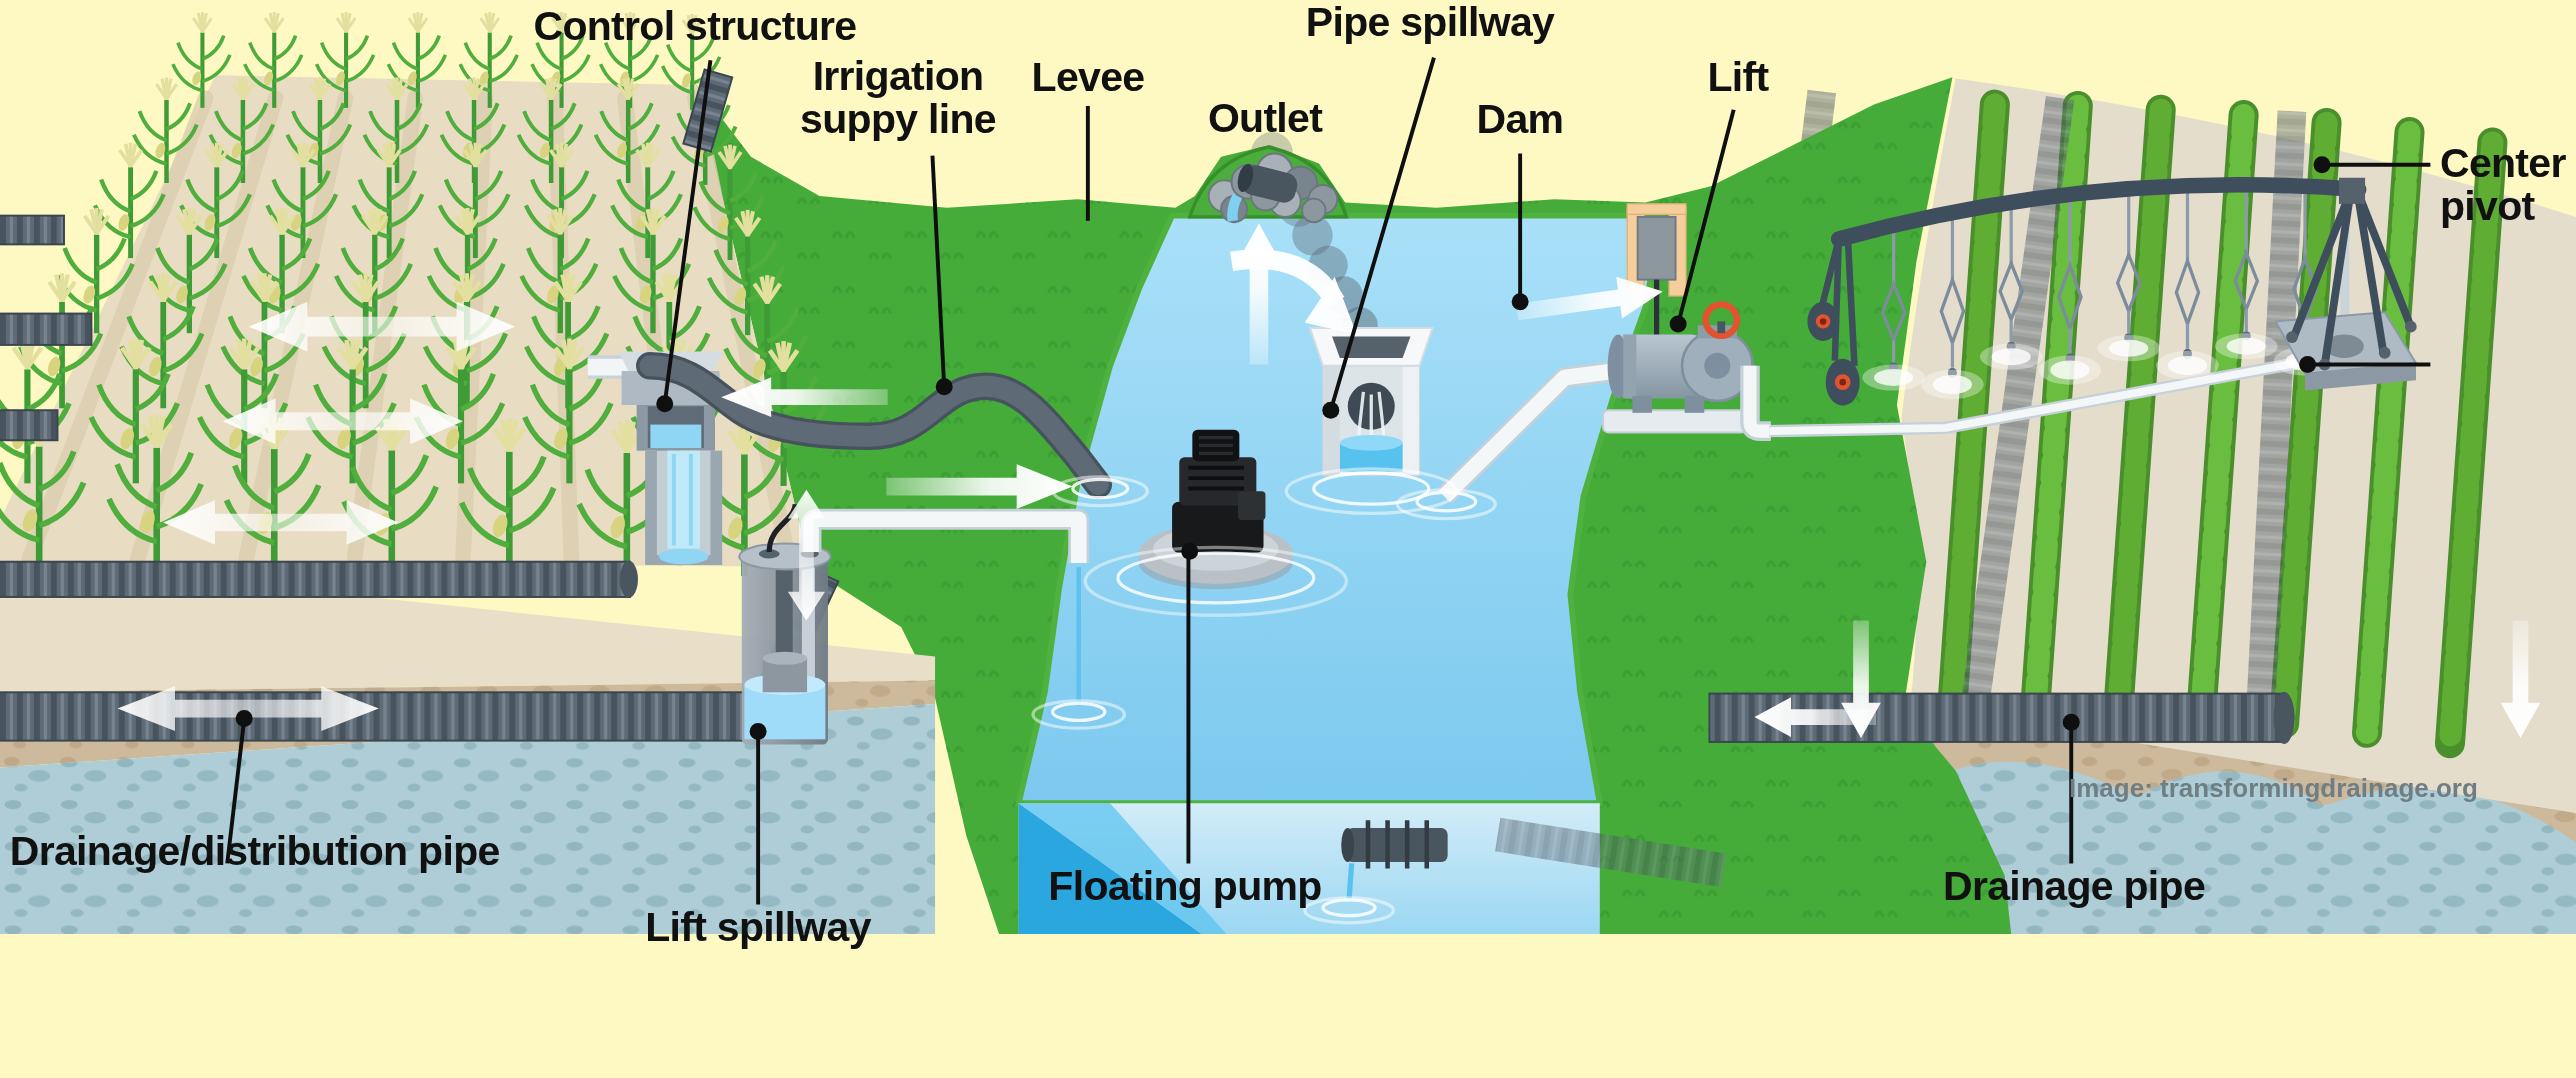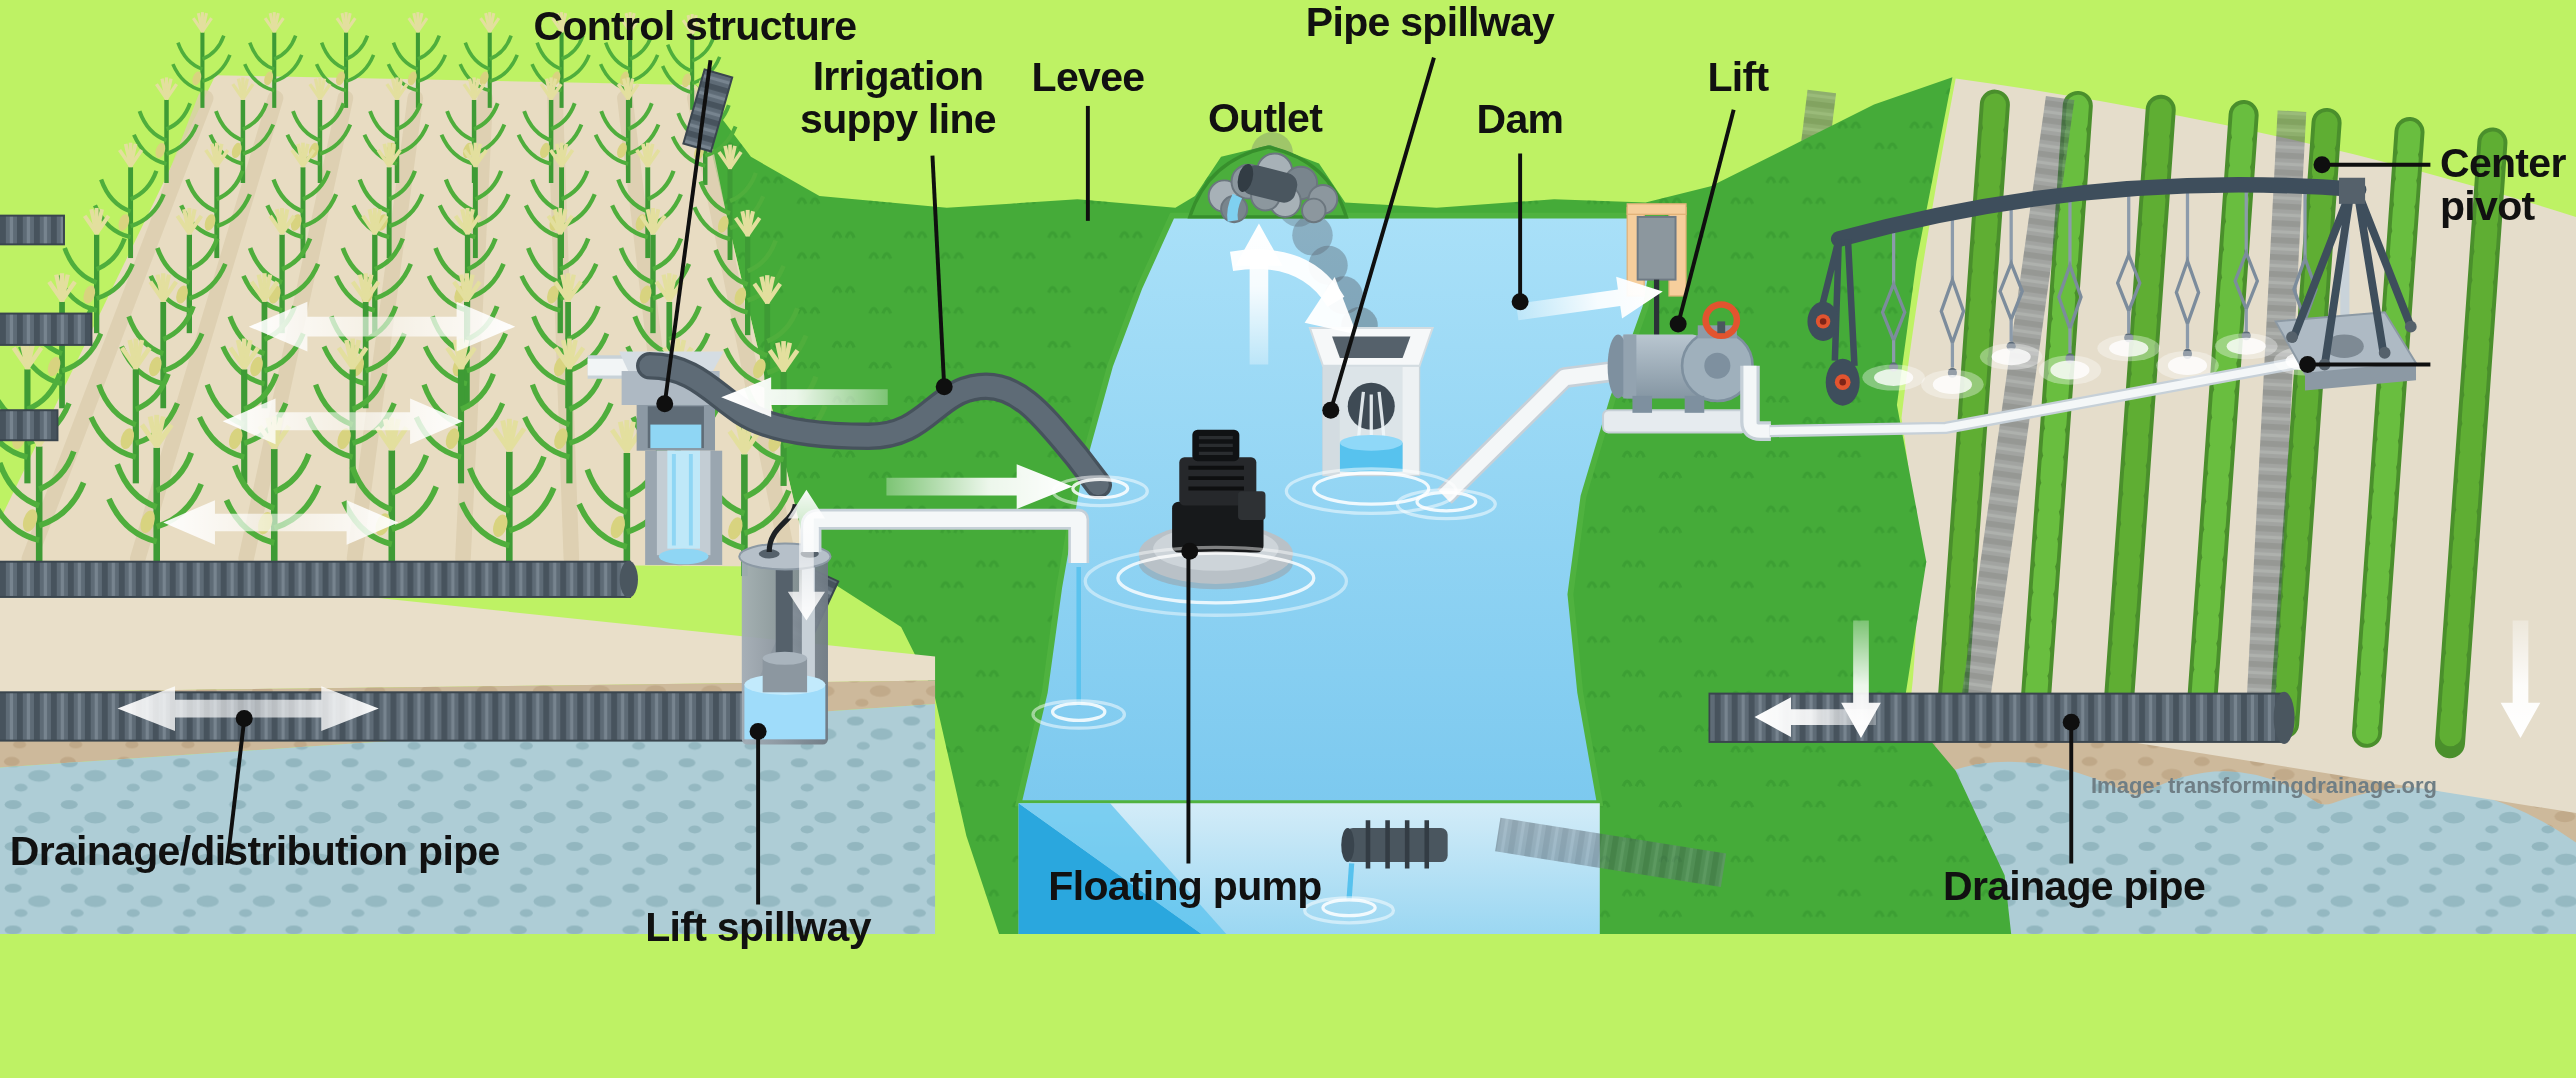--- a/index.html
+++ b/index.html
@@ -1,22 +1,22 @@
 <!DOCTYPE html>
 <html style="font-size:10.4px"><head>
 <meta charset="utf-8">
 <style>
   html,body{margin:0;padding:0;background:#fff;}
-  #stage{position:relative;width:2576px;height:1079px;background:#bef264;overflow:hidden;
+  #stage{position:relative;width:2576px;height:1079px;background:#fef9c3;overflow:hidden;
          font-family:"Liberation Sans",sans-serif;}
   #scene{position:absolute;left:0;top:0;}
   .lbl{position:absolute;font-weight:700;font-size:41px;line-height:1.06;color:#111;
        letter-spacing:-0.7px;white-space:nowrap;}
   .ctr{transform:translateX(-50%);text-align:center;}
-  .attr{position:absolute;font-weight:700;font-size:22px;color:#6F7E85;letter-spacing:0;padding-left:22px;}
+  .attr{position:absolute;font-weight:700;font-size:26px;color:#6F7E85;letter-spacing:0;}
 </style>
 </head>
 <body>
 
 <div id="stage">
 
 <svg id="scene" width="2576" height="1079" viewBox="0 0 3945 1652" xmlns="http://www.w3.org/2000/svg">
 <defs>
   <pattern id="corrH" width="26" height="200" patternUnits="userSpaceOnUse">
     <rect width="26" height="200" fill="#5E6B76"></rect>

